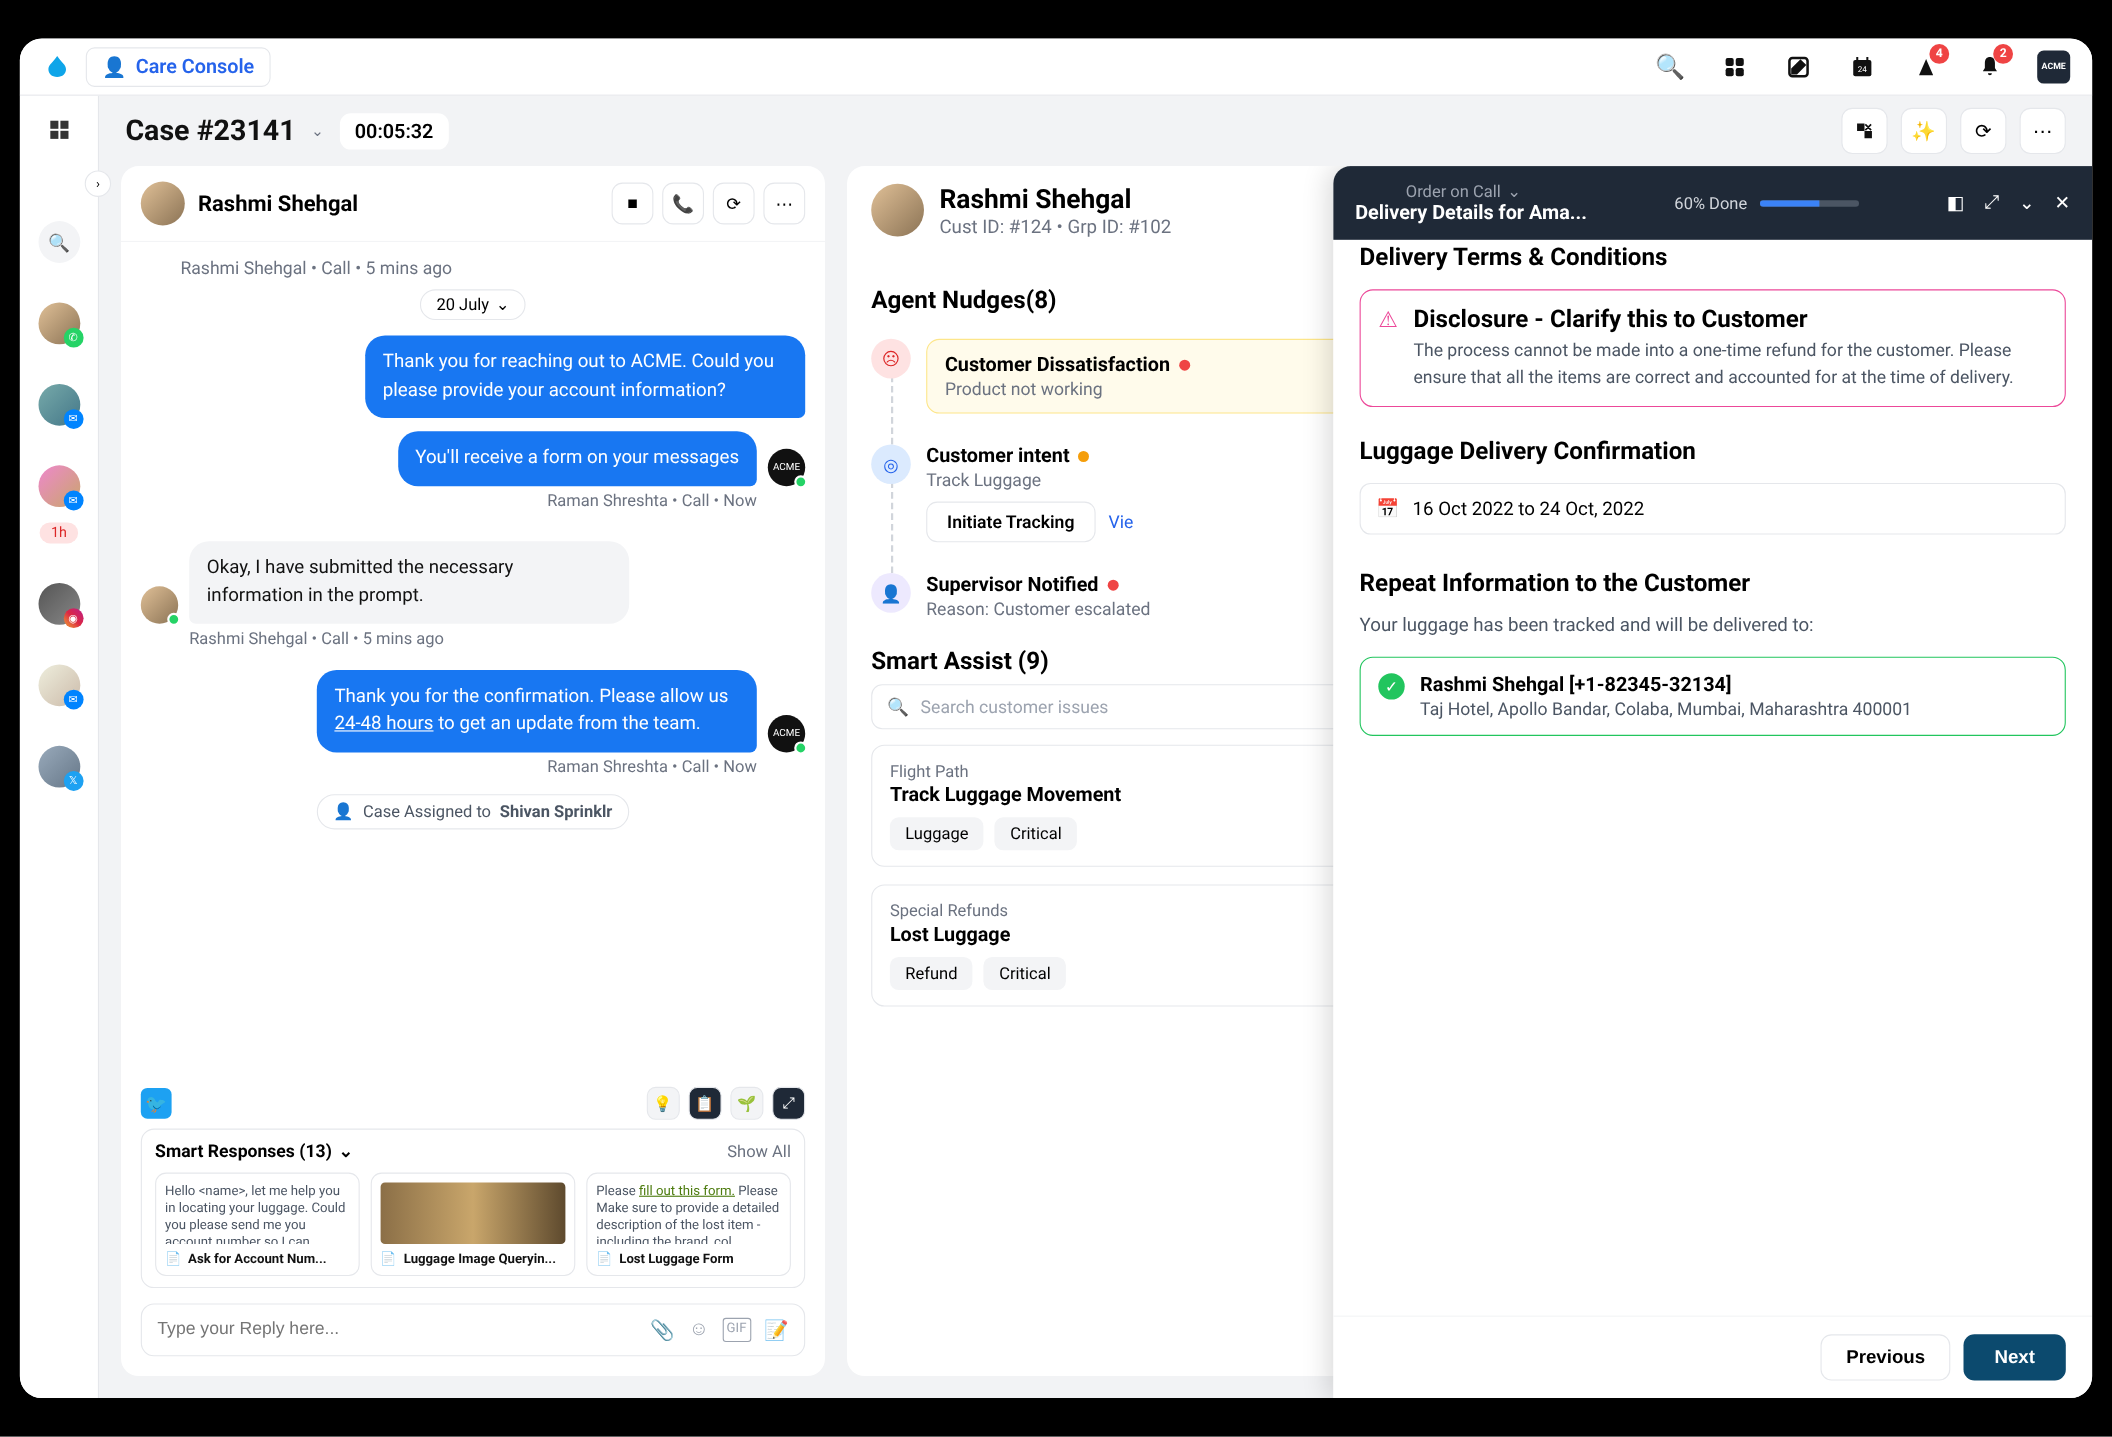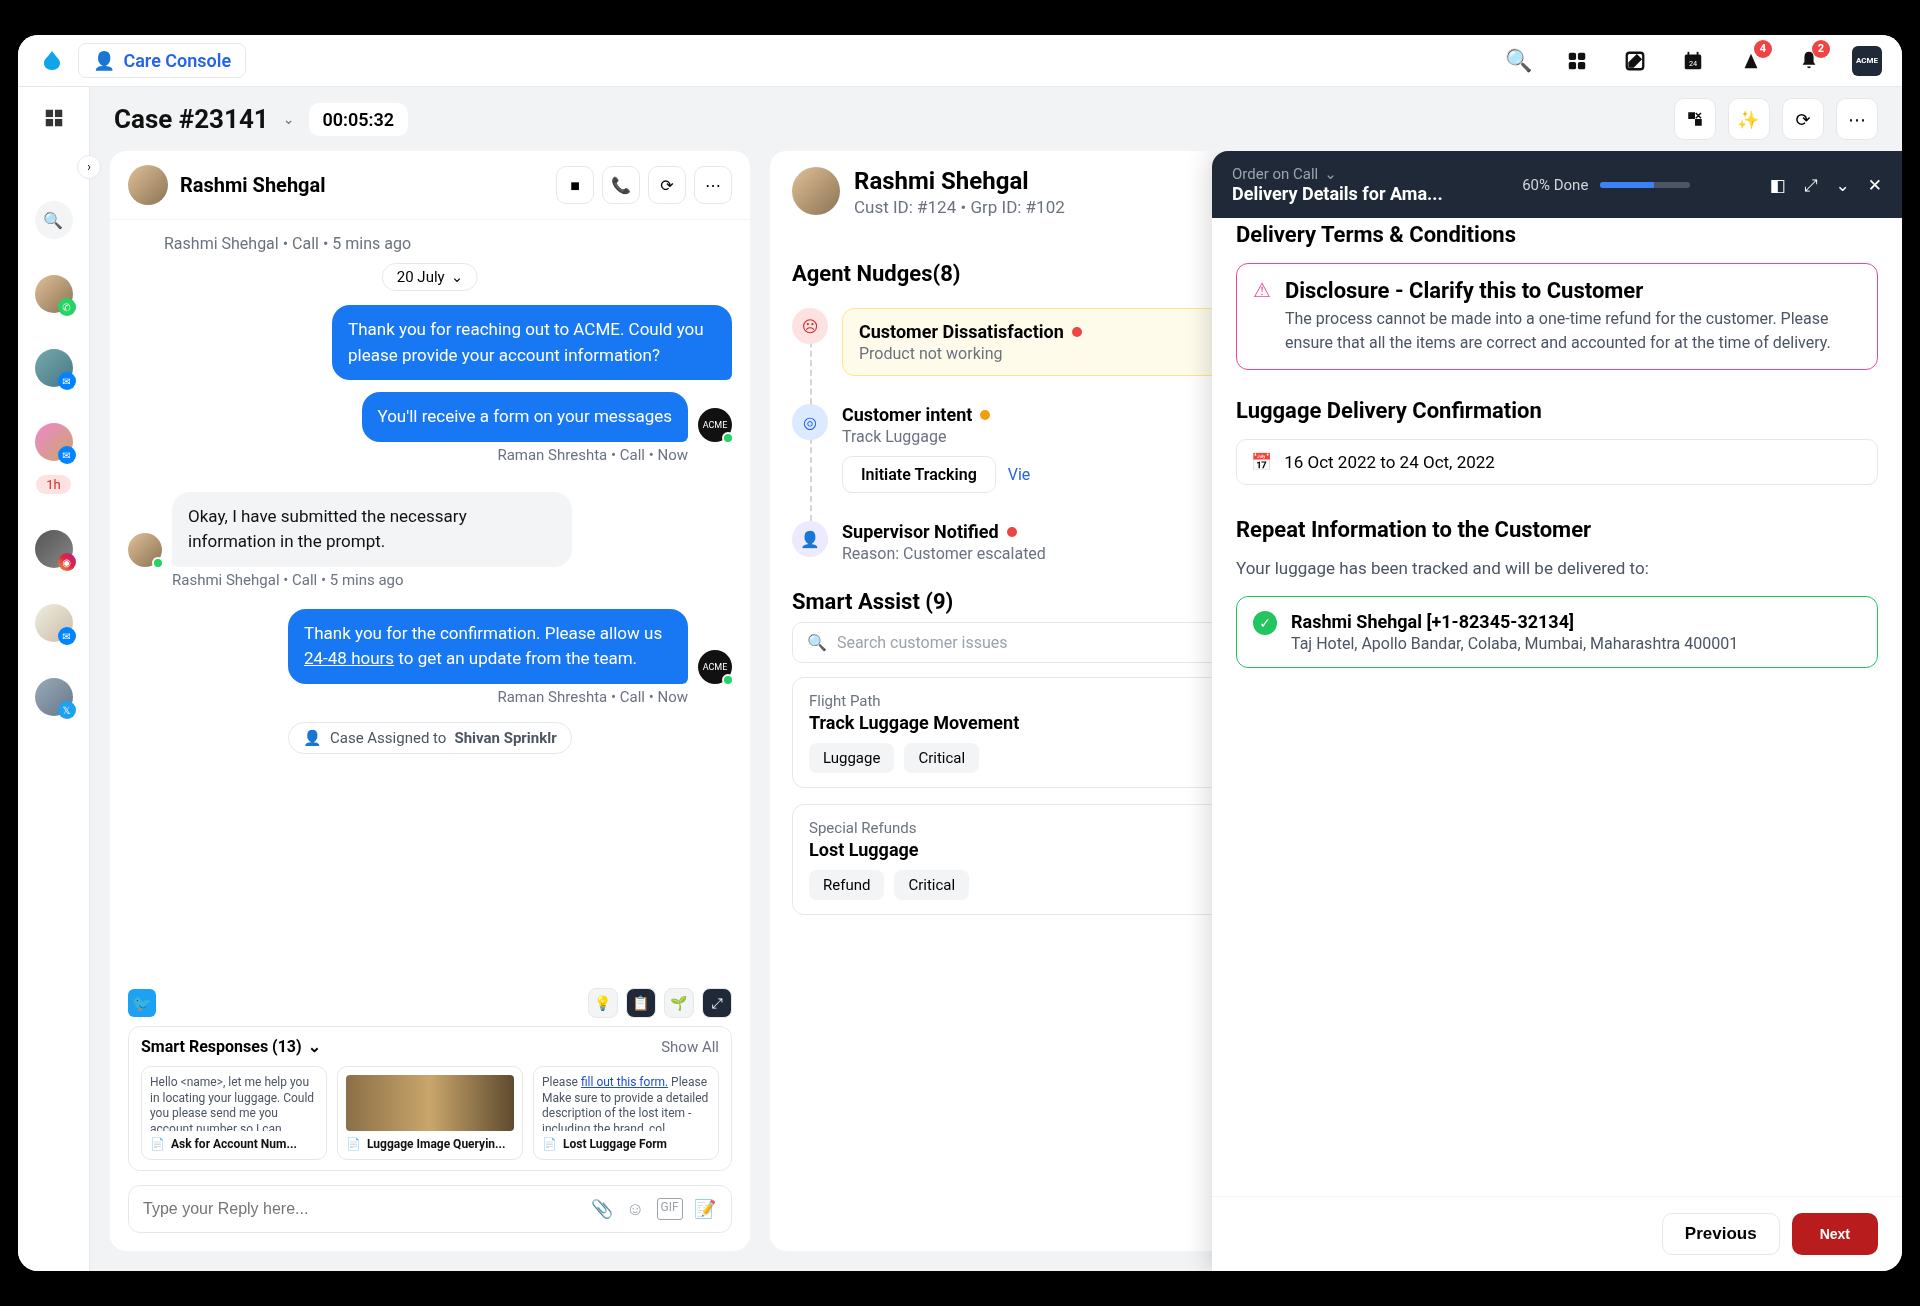--- a/index.html
+++ b/index.html
@@ -61,21 +61,21 @@
 .chat-tools { display: flex; align-items: center; gap: 8px; padding: 0 18px 8px; }
 .twitter-badge { width: 28px; height: 28px; background: #1da1f2; border-radius: 6px; display: flex; align-items: center; justify-content: center; color: #fff; font-size: 16px; }
 .tool-pill { width: 30px; height: 30px; background: #f3f4f6; border: 1px solid #e5e7eb; border-radius: 8px; display: flex; align-items: center; justify-content: center; font-size: 14px; cursor: pointer; }
 .tool-pill.dark { background: #1f2937; color: #fff; }
 .smart-resp-box { margin: 0 18px; background: #fff; border: 1px solid #e5e7eb; border-radius: 12px; padding: 10px 12px; }
 .sr-head { display: flex; align-items: center; gap: 6px; font-size: 16px; font-weight: 700; margin-bottom: 10px; }
 .sr-showall { margin-left: auto; color: #6b7280; font-size: 15px; font-weight: 400; cursor: pointer; }
 .sr-cards { display: flex; gap: 10px; }
 .sr-card { flex: 1; border: 1px solid #e5e7eb; border-radius: 10px; padding: 8px; font-size: 12px; color: #4b5563; display: flex; flex-direction: column; gap: 6px; cursor: pointer; min-width: 0; }
 .sr-card-text { height: 56px; overflow: hidden; line-height: 1.3; }
-.sr-card-text .lk { color: #1d4ed8; text-decoration: underline; margin-top: 16px; }
+.sr-card-text .lk { color: #4d7c0f; text-decoration: underline; margin-top: 16px; }
 .sr-card-img { height: 56px; background: linear-gradient(90deg,#8b6f47,#c9a66b,#5e4a2e); border-radius: 4px; }
 .sr-card-foot { display: flex; align-items: center; gap: 6px; font-weight: 700; color: #111; white-space: nowrap; overflow: hidden; text-overflow: ellipsis; }
 .reply-box { margin: 14px 18px 18px; border: 1px solid #e5e7eb; border-radius: 12px; display: flex; align-items: center; padding: 0 14px; height: 48px; }
 .reply-box input { border: none; outline: none; flex: 1; font-size: 16px; }
 .reply-icons { display: flex; gap: 12px; color: #9ca3af; font-size: 18px; }
 .pm-header { display: flex; align-items: flex-start; padding: 16px 22px; gap: 14px; }
 .pm-avatar { width: 48px; height: 48px; border-radius: 50%; background: linear-gradient(135deg,#e0c097,#8b7355); }
 .pm-name { font-size: 24px; font-weight: 700; }
 .pm-sub { font-size: 17px; color: #6b7280; margin-top: 2px; }
 .pm-actions-row { margin-left: auto; display: flex; flex-direction: column; align-items: flex-end; gap: 10px; }
@@ -105,21 +105,21 @@
 .nudge-link { color: #2563eb; font-size: 16px; cursor: pointer; }
 .sa-search { margin: 0 22px 14px; border: 1px solid #e5e7eb; border-radius: 10px; display: flex; align-items: center; padding: 10px 14px; gap: 10px; color: #9ca3af; }
 .sa-card { margin: 0 22px 16px; border: 1px solid #e5e7eb; border-radius: 12px; padding: 14px 16px; }
 .sa-label { color: #6b7280; font-size: 15px; }
 .sa-title { font-size: 18px; font-weight: 700; margin: 2px 0 10px; }
 .tag-row { display: flex; gap: 10px; }
 .tag { background: #f3f4f6; border-radius: 8px; padding: 6px 14px; font-size: 15px; }
 
 .side-panel { position: absolute; right: 0; top: 0; width: 690px; height: 100%; background: #fff; border-radius: 16px 0 0 0; box-shadow: -4px 0 24px rgba(0,0,0,0.15); display: flex; flex-direction: column; overflow: hidden; }
 .sp-header { background: #1f2937; color: #fff; padding: 12px 20px 14px; }
-.sp-crumb { color: #9ca3af; font-size: 15px; display: flex; align-items: flex-start; gap: 6px; }
+.sp-crumb { color: #9ca3af; font-size: 15px; display: flex; align-items: flex-start; gap: 6px; margin-left: 46px; }
 .sp-title-row { display: flex; align-items: center; justify-content: space-between; margin-top: 2px; }
 .sp-title { font-size: 18px; font-weight: 700; }
 .sp-progress-wrap { display: flex; align-items: center; gap: 12px; }
 .sp-progress-label { font-size: 15px; color: #d1d5db; }
 .sp-progress { width: 90px; height: 6px; background: #4b5563; border-radius: 3px; overflow: hidden; }
 .sp-progress-fill { height: 100%; background: #3b82f6; }
 .sp-head-icons { display: flex; gap: 18px; font-size: 17px; cursor: pointer; }
 .sp-body { flex: 1; padding: 4px 24px; overflow: auto; }
 .sp-h2 { font-size: 22px; font-weight: 700; margin-bottom: 16px; }
 .disclosure { border: 1px solid #ec4899; border-radius: 12px; padding: 14px 16px; display: flex; gap: 14px; margin-bottom: 28px; }
@@ -129,21 +129,21 @@
 .field-label { font-size: 16px; color: #111; display: flex; align-items: center; gap: 6px; margin-bottom: 8px; }
 .req { width: 8px; height: 8px; background: #ef4444; border-radius: 50%; }
 .date-field { border: 1px solid #e5e7eb; border-radius: 10px; padding: 12px 14px; display: flex; align-items: center; gap: 12px; font-size: 17px; margin-bottom: 32px; }
 .repeat-text { color: #4b5563; font-size: 17px; margin-bottom: 18px; }
 .success-box { border: 1px solid #22c55e; border-radius: 12px; padding: 14px 16px; display: flex; gap: 14px; }
 .succ-icon { width: 24px; height: 24px; background: #22c55e; color: #fff; border-radius: 50%; display: flex; align-items: center; justify-content: center; font-size: 14px; }
 .succ-title { font-weight: 700; font-size: 18px; }
 .succ-sub { color: #4b5563; font-size: 16px; margin-top: 2px; }
 .sp-footer { padding: 16px 24px; display: flex; justify-content: flex-end; gap: 12px; border-top: 1px solid #f3f4f6; }
 .btn-prev { border: 1px solid #e5e7eb; background: #fff; border-radius: 10px; padding: 10px 22px; font-size: 17px; font-weight: 600; cursor: pointer; }
-.btn-next { background: #b91c1c; color: #fff; border: none; border-radius: 10px; padding: 10px 28px; font-size: 14px; font-weight: 600; cursor: pointer; }
+.btn-next { background: #0c4a6e; color: #fff; border: none; border-radius: 10px; padding: 10px 28px; font-size: 17px; font-weight: 600; cursor: pointer; }
 </style>
 </head>
 <body>
 
 <div class="viewport">
 
   <div class="topbar">
     <div class="logo">
       <svg width="24" height="24" viewBox="0 0 24 24" fill="#0ea5e9">
           <path d="M12 2 C8 8 4 10 4 14 c0 4 3 7 8 7 s8-3 8-7 c0-4-4-6-8-12z"></path>

